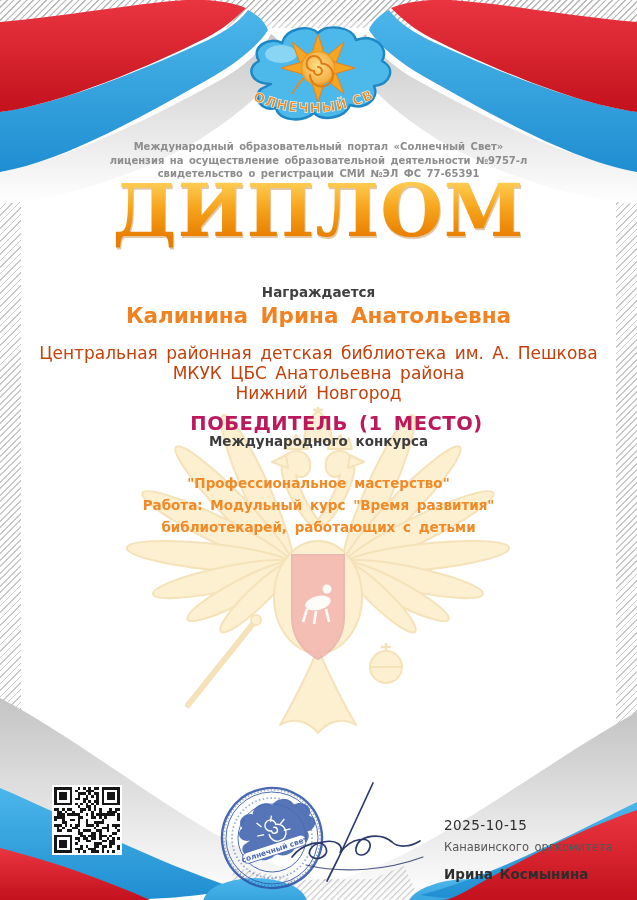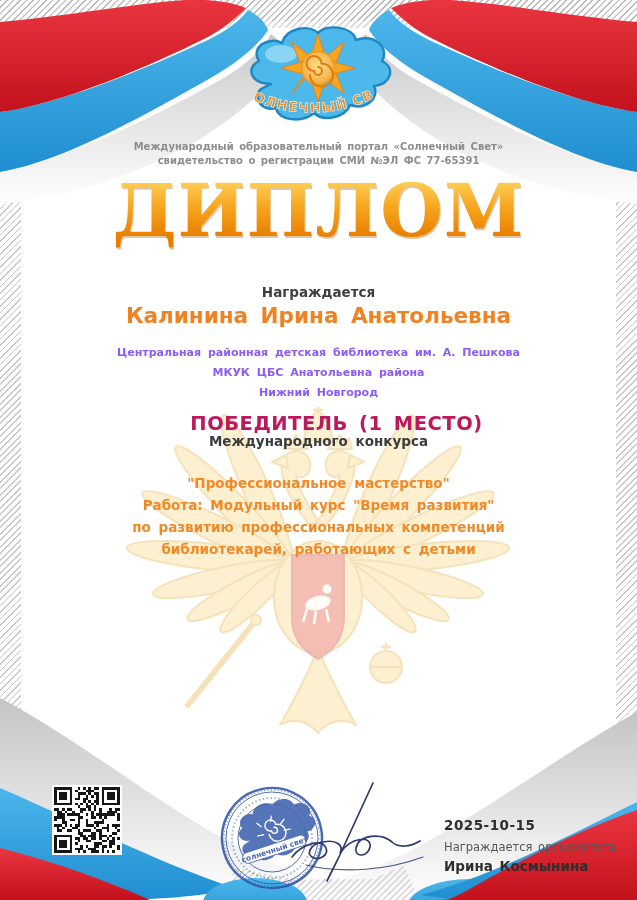--- a/index.html
+++ b/index.html
@@ -11,29 +11,29 @@
   .paper{position:absolute;inset:21px;background:#fff;}
   svg.layer{position:absolute;display:block;}
   .txt{position:absolute;left:0;width:100%;text-align:center;font-weight:bold;}
   .hdr{top:140px;font-size:10px;line-height:13.5px;color:#8d8d8d;word-spacing:2px;}
   .title{top:174px;font-family:"DejaVu Serif","Liberation Serif",serif;font-weight:bold;font-size:72px;line-height:74px;
         background:linear-gradient(180deg,#ffd45c 5%,#f7a51d 45%,#e87e00 85%);
         -webkit-background-clip:text;background-clip:text;color:transparent;
         filter:drop-shadow(1px 2px 0.6px rgba(170,95,0,.35));letter-spacing:1px;}
   .label1{top:284px;font-size:13.5px;font-weight:600;color:#3f3f3f;word-spacing:2px;text-align:center;}
   .name{top:303px;font-size:21.5px;font-weight:bold;color:#f18222;word-spacing:5px;}
-  .org{top:343px;font-size:11px;font-weight:bold;color:#8b5cf6;line-height:20px;word-spacing:3px;}
+  .org{top:343px;font-size:17px;font-weight:normal;color:#c2410c;line-height:20px;word-spacing:3px;}
   .result{top:412px;font-size:19.5px;font-weight:bold;color:#be185d;letter-spacing:.5px;word-spacing:4px;padding-left:18px;}
   .clabel{top:433px;font-size:13.5px;font-weight:bold;color:#3c3c3c;word-spacing:3px;}
   .olines{top:472px;font-size:13.5px;font-weight:bold;color:#f18a26;line-height:22px;word-spacing:3px;}
   .docnum{top:560px;font-size:13.5px;font-weight:bold;color:#3c3c3c;word-spacing:3px;}
   .footer{position:absolute;left:444px;top:817px;text-align:left;}
-  .f-date{font-size:13.5px;font-weight:bold;color:#2e2e2e;letter-spacing:.5px;}
+  .f-date{font-size:13.5px;font-weight:normal;color:#2e2e2e;letter-spacing:.5px;}
   .f-title{margin-top:7px;font-size:11.5px;color:#565656;word-spacing:2px;}
-  .f-name{margin-top:4px;font-size:13.5px;font-weight:bold;color:#2e2e2e;word-spacing:2px;}
+  .f-name{margin-top:12px;font-size:13.5px;font-weight:bold;color:#2e2e2e;word-spacing:2px;}
   .qr{position:absolute;left:52px;top:785px;width:70px;height:70px;background:#fff;padding:2px;box-sizing:border-box;}
 </style>
 </head>
 <body>
 
 <div class="page">
   <div class="paper"></div>
 
   <svg class="layer" style="left:0;top:0;width:637px;height:215px" viewBox="0 0 637 215">
     <defs>
@@ -157,36 +157,36 @@
     </g>
     <circle cx="85" cy="46" r="16.5" fill="url(#sunG)" stroke="#ef9b1c" stroke-width="1.5"></circle>
     <path d="M85,45 a4,4 0 1,1 -4,4 a7.5,7.5 0 1,1 7.5,-7.5 a11.5,11.5 0 1,1 -11.5,11.5" fill="none" stroke="#e07c12" stroke-width="2" stroke-linecap="round"></path>
     <text font-size="13.5" font-weight="bold" letter-spacing="1" fill="#f28a1e" stroke="#ffffff" stroke-width="0.5" text-anchor="middle">
       <textPath href="#arcT" startOffset="50%">СОЛНЕЧНЫЙ СВЕТ</textPath>
     </text>
   </svg>
 
   <div class="txt hdr">
     <div>Международный образовательный портал «Солнечный Свет»</div>
+    <div>лицензия на осуществление образовательной деятельности №9757-л</div>
     <div>свидетельство о регистрации СМИ №ЭЛ ФС 77-65391</div>
   </div>
   <div class="txt title">ДИПЛОМ</div>
   <div class="txt label1">Награждается</div>
   <div class="txt name">Калинина Ирина Анатольевна</div>
   <div class="txt org">
     <div>Центральная районная детская библиотека им. А. Пешкова</div>
     <div>МКУК ЦБС Анатольевна района</div>
     <div>Нижний Новгород</div>
   </div>
   <div class="txt result">ПОБЕДИТЕЛЬ (1 МЕСТО)</div>
   <div class="txt clabel">Международного конкурса</div>
   <div class="txt olines">
     <div>"Профессиональное мастерство"</div>
     <div>Работа: Модульный курс "Время развития"</div>
-    <div>по развитию профессиональных компетенций</div>
     <div>библиотекарей, работающих с детьми</div>
   </div>
 
   <div class="qr">
     <svg id="qrsvg" width="66" height="66" viewBox="0 0 66 66" shape-rendering="crispEdges">
         <path d="M23.76,0.00h2.64v2.64h-2.64zM29.04,0.00h2.64v2.64h-2.64zM34.32,0.00h2.64v2.64h-2.64zM39.60,0.00h2.64v2.64h-2.64zM42.24,0.00h2.64v2.64h-2.64zM21.12,2.64h2.64v2.64h-2.64zM31.68,2.64h2.64v2.64h-2.64zM34.32,2.64h2.64v2.64h-2.64zM36.96,2.64h2.64v2.64h-2.64zM23.76,5.28h2.64v2.64h-2.64zM26.40,5.28h2.64v2.64h-2.64zM29.04,5.28h2.64v2.64h-2.64zM34.32,5.28h2.64v2.64h-2.64zM39.60,5.28h2.64v2.64h-2.64zM42.24,5.28h2.64v2.64h-2.64zM23.76,7.92h2.64v2.64h-2.64zM31.68,7.92h2.64v2.64h-2.64zM36.96,7.92h2.64v2.64h-2.64zM42.24,7.92h2.64v2.64h-2.64zM21.12,10.56h2.64v2.64h-2.64zM23.76,10.56h2.64v2.64h-2.64zM29.04,10.56h2.64v2.64h-2.64zM31.68,10.56h2.64v2.64h-2.64zM42.24,10.56h2.64v2.64h-2.64zM29.04,13.20h2.64v2.64h-2.64zM34.32,13.20h2.64v2.64h-2.64zM39.60,13.20h2.64v2.64h-2.64zM42.24,13.20h2.64v2.64h-2.64zM21.12,15.84h2.64v2.64h-2.64zM26.40,15.84h2.64v2.64h-2.64zM31.68,15.84h2.64v2.64h-2.64zM36.96,15.84h2.64v2.64h-2.64zM42.24,15.84h2.64v2.64h-2.64zM23.76,18.48h2.64v2.64h-2.64zM31.68,18.48h2.64v2.64h-2.64zM34.32,18.48h2.64v2.64h-2.64zM39.60,18.48h2.64v2.64h-2.64zM0.00,21.12h2.64v2.64h-2.64zM2.64,21.12h2.64v2.64h-2.64zM7.92,21.12h2.64v2.64h-2.64zM13.20,21.12h2.64v2.64h-2.64zM15.84,21.12h2.64v2.64h-2.64zM26.40,21.12h2.64v2.64h-2.64zM29.04,21.12h2.64v2.64h-2.64zM34.32,21.12h2.64v2.64h-2.64zM39.60,21.12h2.64v2.64h-2.64zM44.88,21.12h2.64v2.64h-2.64zM55.44,21.12h2.64v2.64h-2.64zM60.72,21.12h2.64v2.64h-2.64zM63.36,21.12h2.64v2.64h-2.64zM2.64,23.76h2.64v2.64h-2.64zM5.28,23.76h2.64v2.64h-2.64zM10.56,23.76h2.64v2.64h-2.64zM18.48,23.76h2.64v2.64h-2.64zM26.40,23.76h2.64v2.64h-2.64zM36.96,23.76h2.64v2.64h-2.64zM44.88,23.76h2.64v2.64h-2.64zM52.80,23.76h2.64v2.64h-2.64zM55.44,23.76h2.64v2.64h-2.64zM58.08,23.76h2.64v2.64h-2.64zM60.72,23.76h2.64v2.64h-2.64zM2.64,26.40h2.64v2.64h-2.64zM5.28,26.40h2.64v2.64h-2.64zM7.92,26.40h2.64v2.64h-2.64zM13.20,26.40h2.64v2.64h-2.64zM15.84,26.40h2.64v2.64h-2.64zM18.48,26.40h2.64v2.64h-2.64zM21.12,26.40h2.64v2.64h-2.64zM23.76,26.40h2.64v2.64h-2.64zM31.68,26.40h2.64v2.64h-2.64zM36.96,26.40h2.64v2.64h-2.64zM42.24,26.40h2.64v2.64h-2.64zM44.88,26.40h2.64v2.64h-2.64zM47.52,26.40h2.64v2.64h-2.64zM50.16,26.40h2.64v2.64h-2.64zM52.80,26.40h2.64v2.64h-2.64zM55.44,26.40h2.64v2.64h-2.64zM58.08,26.40h2.64v2.64h-2.64zM63.36,26.40h2.64v2.64h-2.64zM0.00,29.04h2.64v2.64h-2.64zM2.64,29.04h2.64v2.64h-2.64zM5.28,29.04h2.64v2.64h-2.64zM7.92,29.04h2.64v2.64h-2.64zM23.76,29.04h2.64v2.64h-2.64zM26.40,29.04h2.64v2.64h-2.64zM36.96,29.04h2.64v2.64h-2.64zM39.60,29.04h2.64v2.64h-2.64zM44.88,29.04h2.64v2.64h-2.64zM50.16,29.04h2.64v2.64h-2.64zM63.36,29.04h2.64v2.64h-2.64zM0.00,31.68h2.64v2.64h-2.64zM7.92,31.68h2.64v2.64h-2.64zM15.84,31.68h2.64v2.64h-2.64zM18.48,31.68h2.64v2.64h-2.64zM23.76,31.68h2.64v2.64h-2.64zM31.68,31.68h2.64v2.64h-2.64zM47.52,31.68h2.64v2.64h-2.64zM63.36,31.68h2.64v2.64h-2.64zM7.92,34.32h2.64v2.64h-2.64zM10.56,34.32h2.64v2.64h-2.64zM23.76,34.32h2.64v2.64h-2.64zM31.68,34.32h2.64v2.64h-2.64zM39.60,34.32h2.64v2.64h-2.64zM42.24,34.32h2.64v2.64h-2.64zM44.88,34.32h2.64v2.64h-2.64zM47.52,34.32h2.64v2.64h-2.64zM0.00,36.96h2.64v2.64h-2.64zM2.64,36.96h2.64v2.64h-2.64zM5.28,36.96h2.64v2.64h-2.64zM10.56,36.96h2.64v2.64h-2.64zM15.84,36.96h2.64v2.64h-2.64zM21.12,36.96h2.64v2.64h-2.64zM23.76,36.96h2.64v2.64h-2.64zM31.68,36.96h2.64v2.64h-2.64zM34.32,36.96h2.64v2.64h-2.64zM36.96,36.96h2.64v2.64h-2.64zM42.24,36.96h2.64v2.64h-2.64zM52.80,36.96h2.64v2.64h-2.64zM58.08,36.96h2.64v2.64h-2.64zM60.72,36.96h2.64v2.64h-2.64zM63.36,36.96h2.64v2.64h-2.64zM2.64,39.60h2.64v2.64h-2.64zM7.92,39.60h2.64v2.64h-2.64zM18.48,39.60h2.64v2.64h-2.64zM21.12,39.60h2.64v2.64h-2.64zM39.60,39.60h2.64v2.64h-2.64zM47.52,39.60h2.64v2.64h-2.64zM50.16,39.60h2.64v2.64h-2.64zM52.80,39.60h2.64v2.64h-2.64zM60.72,39.60h2.64v2.64h-2.64zM2.64,42.24h2.64v2.64h-2.64zM5.28,42.24h2.64v2.64h-2.64zM13.20,42.24h2.64v2.64h-2.64zM15.84,42.24h2.64v2.64h-2.64zM23.76,42.24h2.64v2.64h-2.64zM29.04,42.24h2.64v2.64h-2.64zM31.68,42.24h2.64v2.64h-2.64zM34.32,42.24h2.64v2.64h-2.64zM42.24,42.24h2.64v2.64h-2.64zM44.88,42.24h2.64v2.64h-2.64zM52.80,42.24h2.64v2.64h-2.64zM63.36,42.24h2.64v2.64h-2.64zM23.76,44.88h2.64v2.64h-2.64zM26.40,44.88h2.64v2.64h-2.64zM36.96,44.88h2.64v2.64h-2.64zM39.60,44.88h2.64v2.64h-2.64zM44.88,44.88h2.64v2.64h-2.64zM58.08,44.88h2.64v2.64h-2.64zM60.72,44.88h2.64v2.64h-2.64zM26.40,47.52h2.64v2.64h-2.64zM29.04,47.52h2.64v2.64h-2.64zM34.32,47.52h2.64v2.64h-2.64zM36.96,47.52h2.64v2.64h-2.64zM39.60,47.52h2.64v2.64h-2.64zM44.88,47.52h2.64v2.64h-2.64zM47.52,47.52h2.64v2.64h-2.64zM50.16,47.52h2.64v2.64h-2.64zM55.44,47.52h2.64v2.64h-2.64zM21.12,50.16h2.64v2.64h-2.64zM23.76,50.16h2.64v2.64h-2.64zM29.04,50.16h2.64v2.64h-2.64zM31.68,50.16h2.64v2.64h-2.64zM36.96,50.16h2.64v2.64h-2.64zM39.60,50.16h2.64v2.64h-2.64zM44.88,50.16h2.64v2.64h-2.64zM52.80,50.16h2.64v2.64h-2.64zM58.08,50.16h2.64v2.64h-2.64zM63.36,50.16h2.64v2.64h-2.64zM23.76,52.80h2.64v2.64h-2.64zM31.68,52.80h2.64v2.64h-2.64zM34.32,52.80h2.64v2.64h-2.64zM47.52,52.80h2.64v2.64h-2.64zM50.16,52.80h2.64v2.64h-2.64zM55.44,52.80h2.64v2.64h-2.64zM58.08,52.80h2.64v2.64h-2.64zM21.12,55.44h2.64v2.64h-2.64zM39.60,55.44h2.64v2.64h-2.64zM42.24,55.44h2.64v2.64h-2.64zM44.88,55.44h2.64v2.64h-2.64zM55.44,55.44h2.64v2.64h-2.64zM58.08,55.44h2.64v2.64h-2.64zM26.40,58.08h2.64v2.64h-2.64zM31.68,58.08h2.64v2.64h-2.64zM39.60,58.08h2.64v2.64h-2.64zM42.24,58.08h2.64v2.64h-2.64zM47.52,58.08h2.64v2.64h-2.64zM50.16,58.08h2.64v2.64h-2.64zM55.44,58.08h2.64v2.64h-2.64zM63.36,58.08h2.64v2.64h-2.64zM21.12,60.72h2.64v2.64h-2.64zM23.76,60.72h2.64v2.64h-2.64zM26.40,60.72h2.64v2.64h-2.64zM34.32,60.72h2.64v2.64h-2.64zM36.96,60.72h2.64v2.64h-2.64zM39.60,60.72h2.64v2.64h-2.64zM47.52,60.72h2.64v2.64h-2.64zM63.36,60.72h2.64v2.64h-2.64zM23.76,63.36h2.64v2.64h-2.64zM29.04,63.36h2.64v2.64h-2.64zM36.96,63.36h2.64v2.64h-2.64zM39.60,63.36h2.64v2.64h-2.64zM42.24,63.36h2.64v2.64h-2.64zM47.52,63.36h2.64v2.64h-2.64zM52.80,63.36h2.64v2.64h-2.64zM58.08,63.36h2.64v2.64h-2.64zM0,0h18.48v18.48h-18.48zM2.64,2.64v13.200000000000001h13.200000000000001v-13.200000000000001zM5.28,5.28h7.92v7.92h-7.92zM47.52,0h18.48v18.48h-18.48zM50.160000000000004,2.64v13.200000000000001h13.200000000000001v-13.200000000000001zM52.800000000000004,5.28h7.92v7.92h-7.92zM0,47.52h18.48v18.48h-18.48zM2.64,50.160000000000004v13.200000000000001h13.200000000000001v-13.200000000000001zM5.28,52.800000000000004h7.92v7.92h-7.92z" fill="#161616" fill-rule="evenodd"></path>
       </svg>
   </div>
 
   <svg class="layer" style="left:212px;top:778px;width:120px;height:120px" viewBox="0 0 120 120">
@@ -207,16 +207,16 @@
   <svg class="layer" style="left:240px;top:775px;width:200px;height:110px" viewBox="0 0 200 110">
     <g fill="none" stroke="#2c3a6e" stroke-width="1.7" stroke-linecap="round">
       <path d="M133,8 C121,34 108,62 98,84 C94,92 90,100 87,106"></path>
       <path d="M52,82 C62,69 82,63 86,73 C89,81 78,86 72,82 C66,78 71,69 83,67 C97,64 104,71 100,78 C111,62 132,60 130,72 C128,82 114,83 116,73 C119,59 142,58 152,67 C158,73 170,72 180,66"></path>
       <path d="M66,90 C104,99 148,95 183,82" stroke-width="1.2" opacity=".85"></path>
     </g>
   </svg>
 
   <div class="footer">
     <div class="f-date">2025-10-15</div>
-    <div class="f-title">Награждается оргкомитета</div>
+    <div class="f-title">Канавинского оргкомитета</div>
     <div class="f-name">Ирина Космынина</div>
   </div>
 </div>
 
 </body></html>

